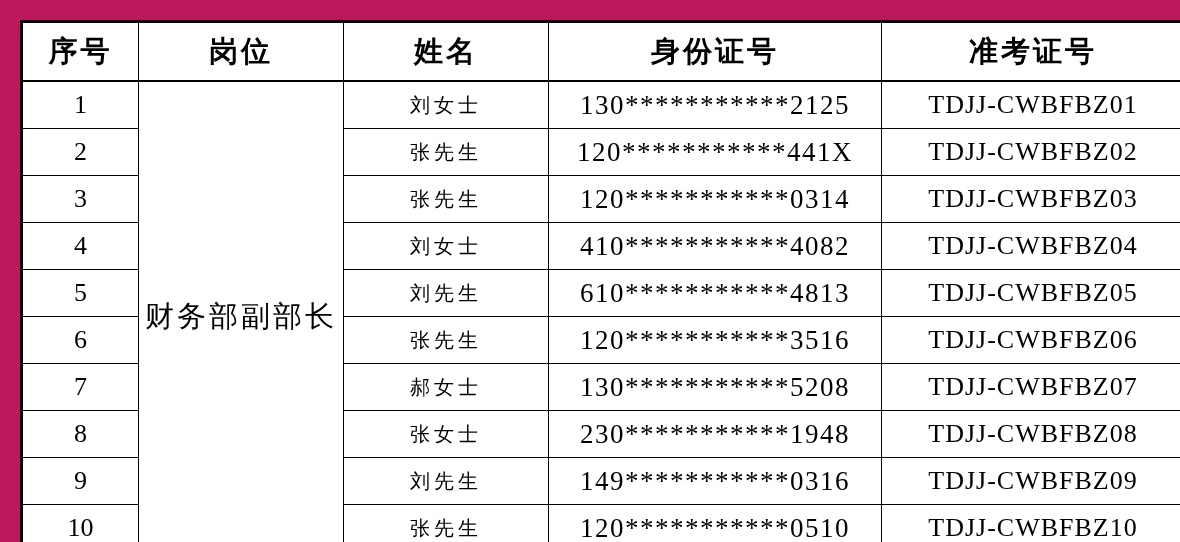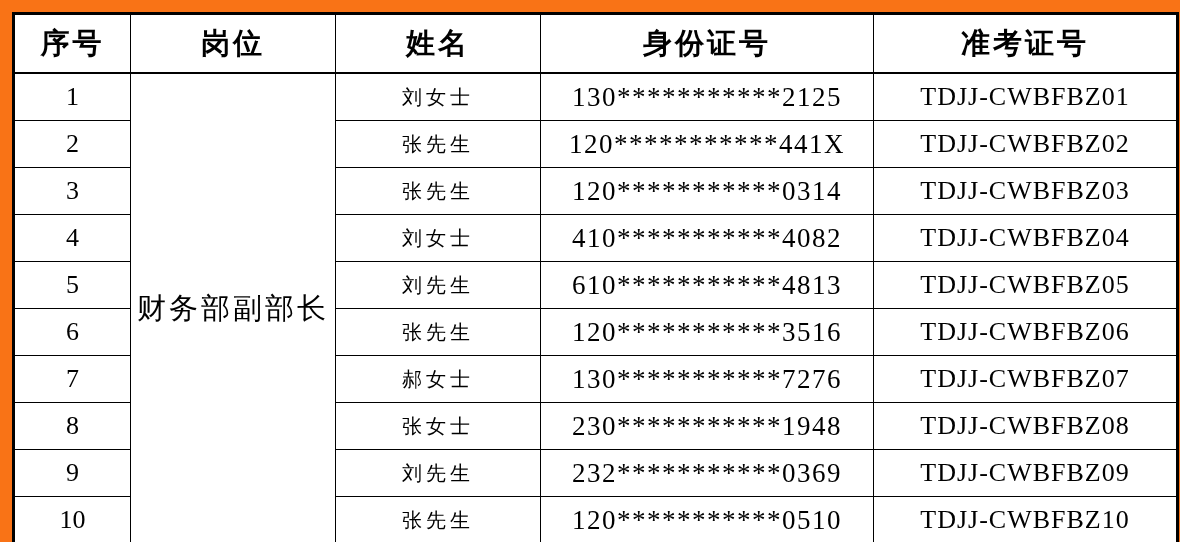--- a/index.html
+++ b/index.html
@@ -4,22 +4,22 @@
 <style>
   html, body {
     margin: 0;
     padding: 0;
     background: #ffffff;
   }
   .page {
     box-sizing: border-box;
     width: 1180px;
     height: 542px;
-    padding: 12px;
-    background: #f97316;
+    padding: 20px;
+    background: #be185d;
     font-family: "Liberation Serif", "DejaVu Serif", serif;
     color: #000000;
   }
   table.roster {
     border-collapse: collapse;
     table-layout: fixed;
     width: 1164px;
     height: 526px;
     border: 3px solid #000000;
     background: #ffffff;
@@ -101,33 +101,33 @@
         </tr>
         <tr>
           <td class="cell-serial">6</td>
           <td class="cell-name">张先生</td>
           <td class="cell-idnum">120***********3516</td>
           <td class="cell-ticket">TDJJ-CWBFBZ06</td>
         </tr>
         <tr>
           <td class="cell-serial">7</td>
           <td class="cell-name">郝女士</td>
-          <td class="cell-idnum">130***********7276</td>
+          <td class="cell-idnum">130***********5208</td>
           <td class="cell-ticket">TDJJ-CWBFBZ07</td>
         </tr>
         <tr>
           <td class="cell-serial">8</td>
           <td class="cell-name">张女士</td>
           <td class="cell-idnum">230***********1948</td>
           <td class="cell-ticket">TDJJ-CWBFBZ08</td>
         </tr>
         <tr>
           <td class="cell-serial">9</td>
           <td class="cell-name">刘先生</td>
-          <td class="cell-idnum">232***********0369</td>
+          <td class="cell-idnum">149***********0316</td>
           <td class="cell-ticket">TDJJ-CWBFBZ09</td>
         </tr>
         <tr>
           <td class="cell-serial">10</td>
           <td class="cell-name">张先生</td>
           <td class="cell-idnum">120***********0510</td>
           <td class="cell-ticket">TDJJ-CWBFBZ10</td>
         </tr>
       </tbody>
   </table>

